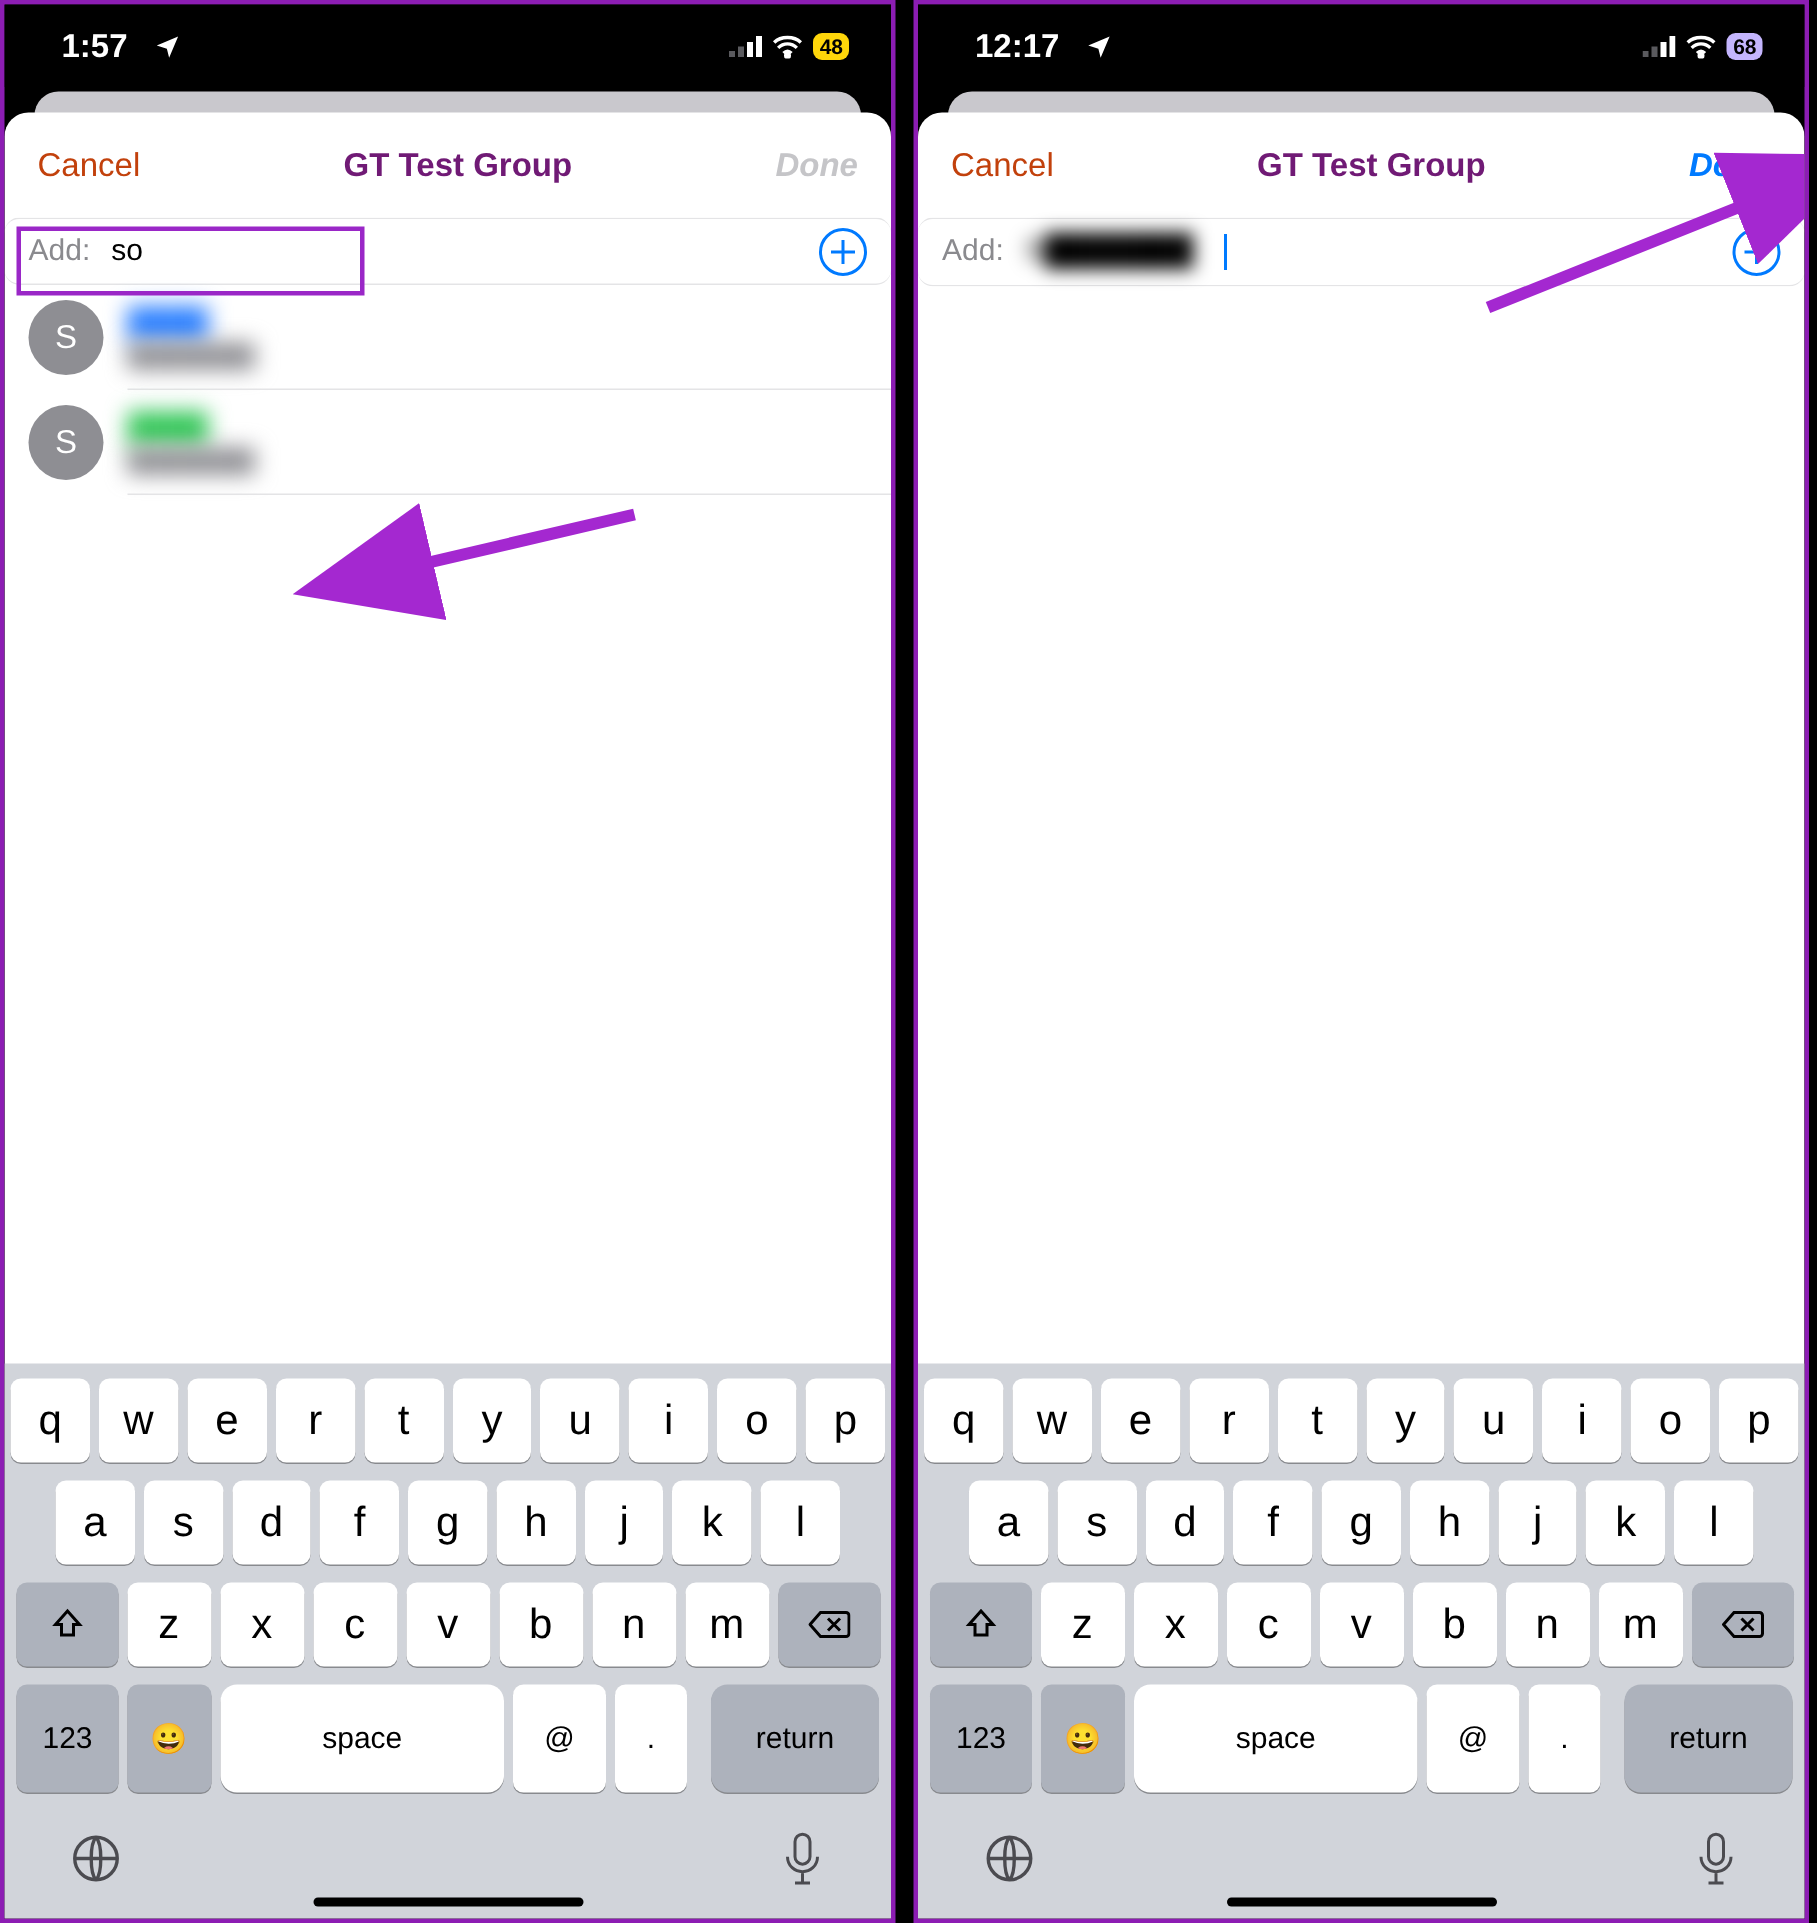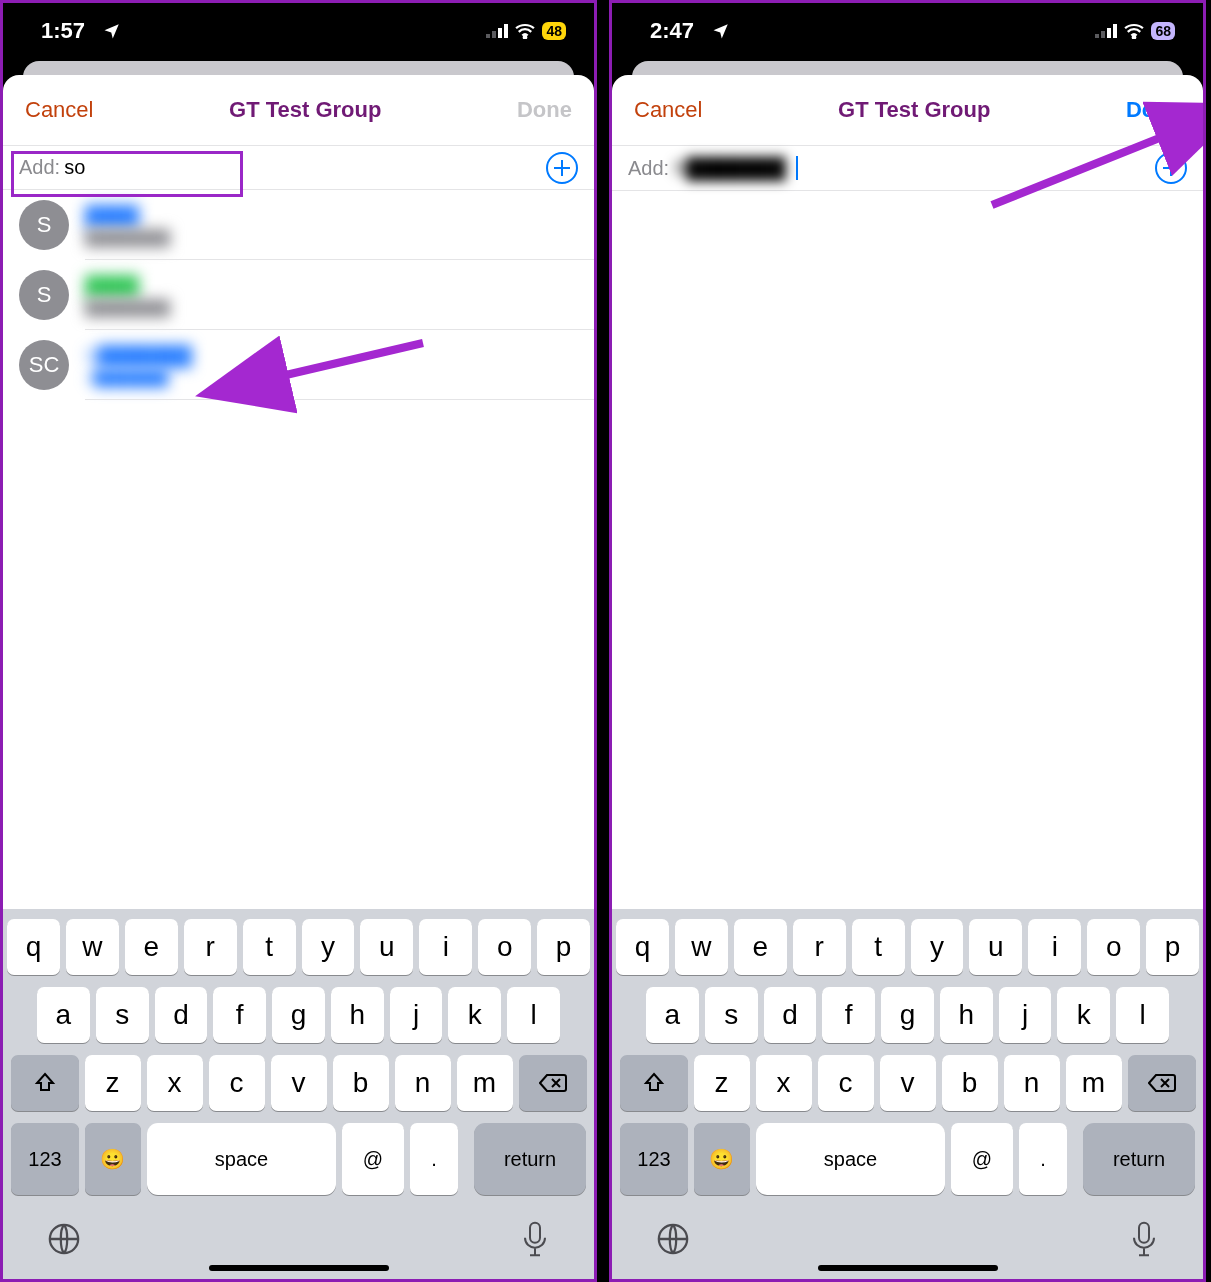--- a/index.html
+++ b/index.html
@@ -47,27 +47,27 @@
     position: absolute; top: 72px; left: 0; right: 0; bottom: 0;
     background: #fff; border-radius: 16px 16px 0 0;
     display: flex; flex-direction: column;
   }
   .nav-bar {
     height: 70px; display:flex; align-items:center; justify-content:space-between;
     padding: 0 22px; border-bottom: 1px solid rgba(0,0,0,0);
   }
   .nav-cancel { color:#c2410c; font-size: 22px; }
   .nav-title { font-size: 22px; font-weight: 600; color:#701a75; }
-  .nav-done { font-size: 22px; font-weight: 600; }
+  .nav-done { font-size: 22px; font-weight: 600; font-style: italic; }
   .done-disabled { color:#c5c5c8; }
   .done-enabled { color:#007aff; }
   .add-row {
-    display:flex; align-items:flex-end; gap:4px;
+    display:flex; align-items:flex-start; gap:14px;
     padding: 10px 16px; border-top:1px solid #e4e4e6; border-bottom:1px solid #e4e4e6;
-    font-size: 20px; position: relative;
+    font-size: 20px; position: relative; border-radius: 10px;
   }
   .add-label { color:#8a8a8e; }
   .add-value { color:#000; }
   .token {
     display:inline-block; filter: blur(6px); color:#000;
   }
   .cursor {
     display:inline-block; width:2px; height:24px; background:#007aff; vertical-align:middle; margin-left:6px;
   }
   .plus-btn {
@@ -195,27 +195,20 @@
         <div class="contact-body">
           <span class="contact-name blur-blue">████</span>
           <span class="contact-sub blur-gray">████████</span>
         </div>
       </div>
       <div class="contact-row">
         <div class="avatar">S</div>
         <div class="contact-body">
           <span class="contact-name blur-green">████</span>
           <span class="contact-sub blur-gray">████████</span>
-        </div>
-      </div>
-      <div class="contact-row">
-        <div class="avatar">SC</div>
-        <div class="contact-body">
-          <span class="contact-name blur-blue">S███████</span>
-          <span class="contact-sub blur-blue">+███████</span>
         </div>
       </div>
     </div>
 
     <div class="spacer"></div>
 
     <div class="keyboard-area">
       <div class="kb-rows">
         <div class="kb-row">
           <div class="key">q</div>
@@ -296,21 +289,21 @@
           </marker>
         </defs>
         <line x1="160" y1="10" x2="10" y2="45" stroke="#a428d0" stroke-width="8" marker-end="url(#ah1)"></line>
       </svg>
   </div>
 </div>
 
 <div class="phone">
   <div class="status-bar">
     <div class="status-left">
-      <span>2:47</span>
+      <span>12:17</span>
       <span class="sb-icon">
         <svg width="18" height="18" viewBox="0 0 24 24" fill="#fff">
             <path d="M2 11l19-8-8 19-2-8-9-3z"></path>
           </svg>
       </span>
     </div>
     <div class="status-right">
       <span class="sb-icon">
         <svg width="22" height="14" viewBox="0 0 22 14">
             <rect x="0" y="10" width="4" height="4" fill="#5a5a5e"></rect>

